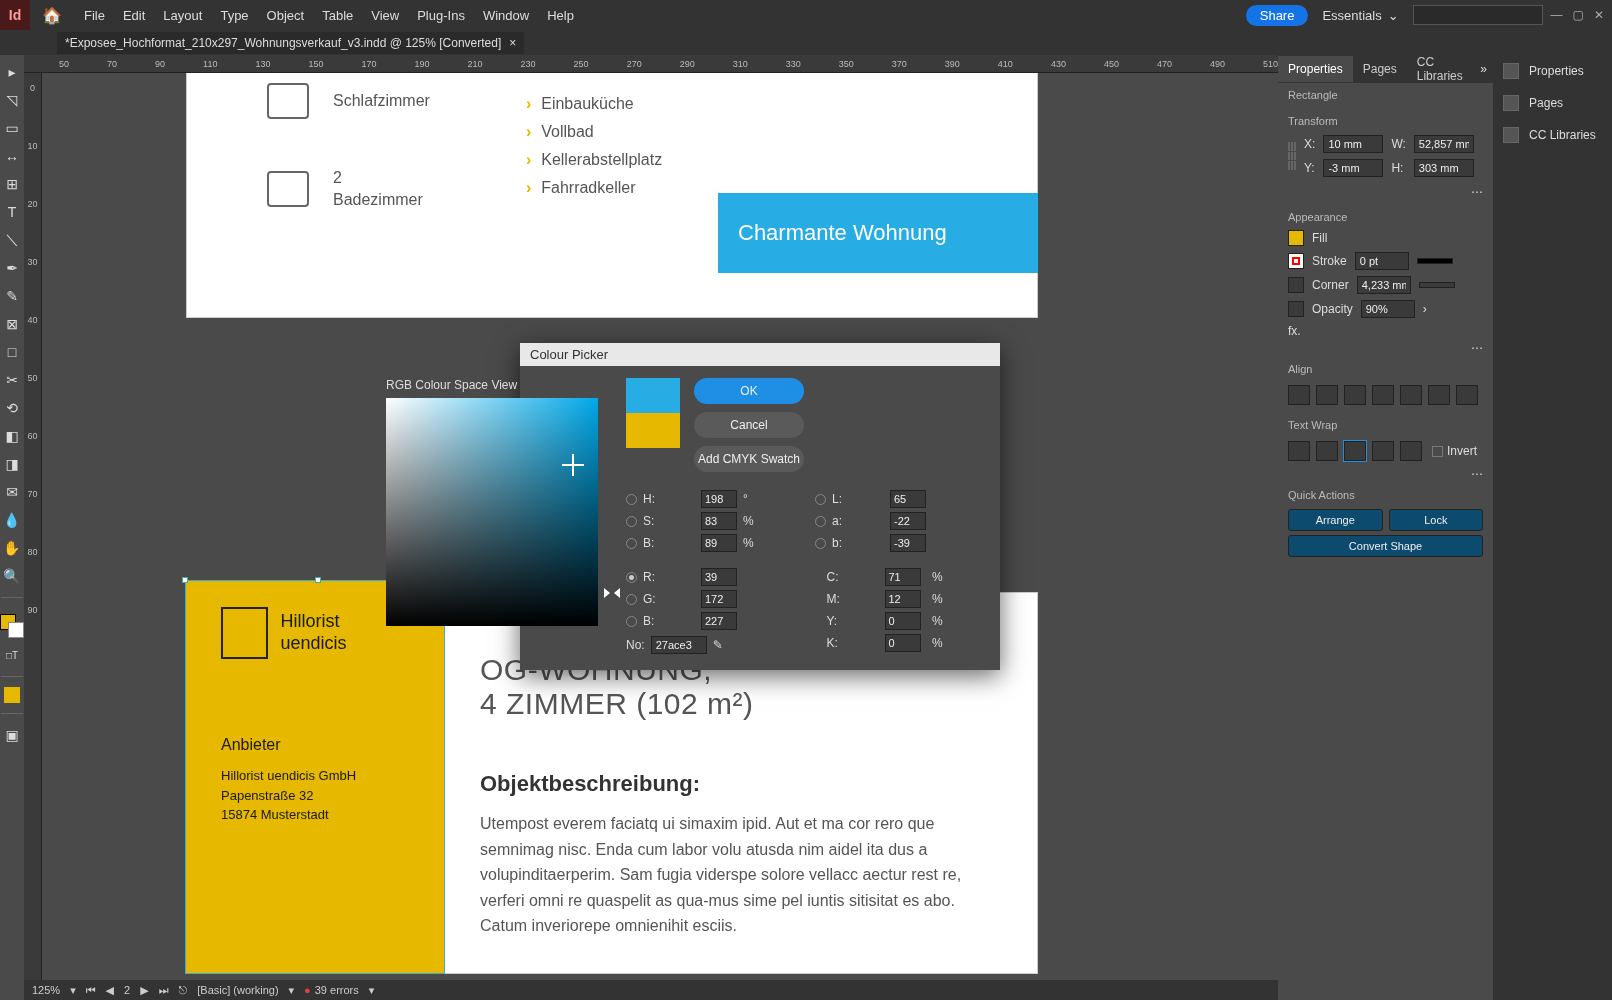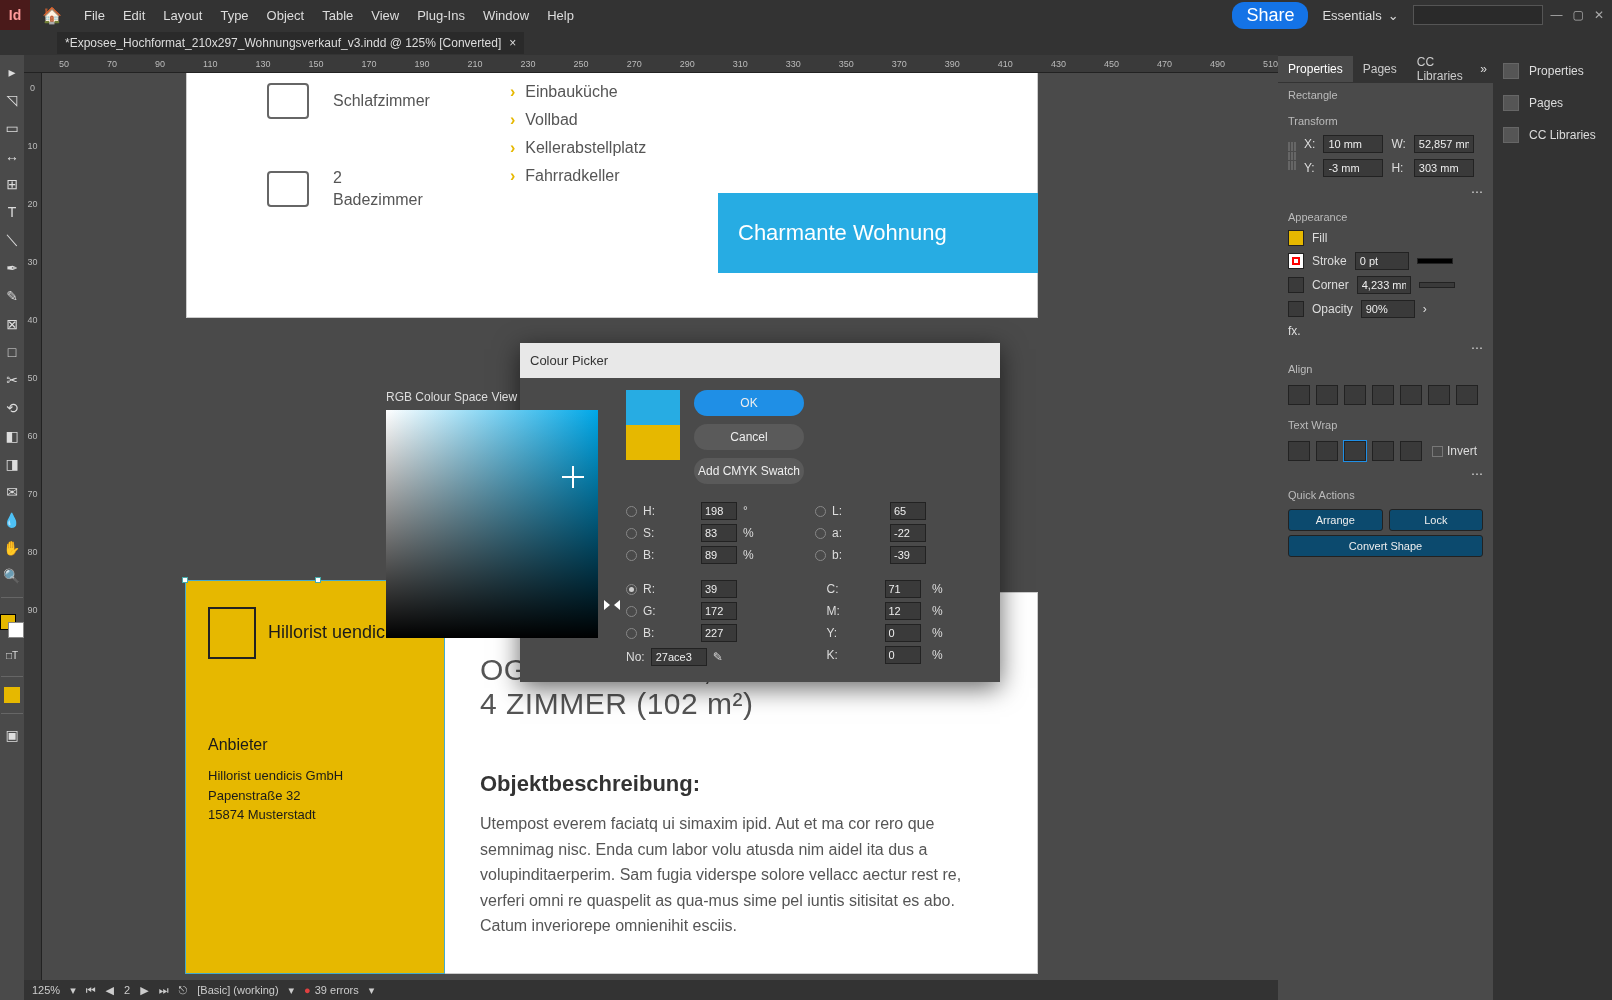--- a/index.html
+++ b/index.html
@@ -4,21 +4,21 @@
 <style>
 * { box-sizing: border-box; margin: 0; padding: 0; font-family: "Segoe UI", Tahoma, sans-serif; }
 body { background: #333; width: 1612px; height: 1000px; overflow: hidden; position: relative; }
 
 
 .titlebar { height: 30px; background: #333; display: flex; align-items: center; }
 .app-icon { width: 30px; height: 30px; background: #4a1a1a; color: #ff9a9a; display: flex; align-items: center; justify-content: center; font-size: 14px; font-weight: bold; }
 .home-icon { width: 28px; margin-left: 12px; color: #ccc; font-size: 16px; }
 .menubar { display: flex; gap: 18px; margin-left: 14px; color: #ddd; font-size: 13px; }
 .menubar span { cursor: default; }
-.share-btn { margin-left: auto; background: #1473e6; color: #fff; padding: 3px 14px; border-radius: 12px; font-size: 18px; }
+.share-btn { margin-left: auto; background: #1473e6; color: #fff; padding: 3px 14px; border-radius: 12px; font-size: 13px; }
 .workspace { color: #ddd; font-size: 13px; margin: 0 14px; display: flex; align-items: center; gap: 6px; }
 .search-box { width: 130px; height: 20px; background: #2a2a2a; border: 1px solid #555; margin-right: 8px; }
 .win-controls { display: flex; gap: 10px; margin-right: 8px; color: #aaa; font-size: 12px; }
 
 
 .doc-tabs { height: 25px; background: #333; display: flex; align-items: center; padding-left: 45px; }
 .doc-tab { background: #2a2a2a; color: #ddd; font-size: 12px; padding: 4px 8px; display: flex; align-items: center; gap: 8px; margin-left: 12px; }
 .doc-tab .close { font-size: 12px; }
 
 
@@ -37,41 +37,41 @@
 .ruler-h { height: 18px; background: #3a3a3a; color: #bbb; font-size: 9px; display: flex; align-items: center; padding-left: 35px; gap: 38px; border-bottom: 1px solid #222; }
 .canvas-wrap { flex: 1; display: flex; overflow: hidden; }
 .ruler-v { width: 18px; background: #3a3a3a; border-right: 1px solid #222; color: #bbb; font-size: 9px; display: flex; flex-direction: column; align-items: center; padding-top: 10px; gap: 48px; }
 .stage { flex: 1; background: #4a4a4a; position: relative; overflow: hidden; }
 
 
 .page { position: absolute; background: #fff; box-shadow: 0 0 0 1px #ccc; }
 .page-top { left: 145px; top: 0; width: 850px; height: 244px; padding: 10px 30px; }
 .page-bot { left: 145px; top: 520px; width: 850px; height: 380px; display: flex; }
 
-.row-top { display: flex; gap: 40px; color: #555; font-size: 16px; }
+.row-top { display: flex; gap: 56px; color: #555; font-size: 16px; align-items: center; }
 .iconlabel { display: flex; flex-direction: column; gap: 4px; }
 .feature-list { display: flex; flex-direction: column; gap: 10px; }
 .feature-list .item::before { content: "›"; color: #e6b800; margin-right: 10px; font-weight: bold; }
 .codes { margin-left: auto; display: flex; gap: 60px; color: #555; font-size: 15px; }
 
 .blue-banner { position: absolute; right: -1px; top: 120px; width: 320px; height: 80px; background: #27ace3; color: #fff; display: flex; align-items: center; padding-left: 20px; font-size: 22px; }
 
-.gold-box { width: 258px; background: #e6b800; padding: 26px 22px; color: #1a1a1a; position: relative; margin-left: -1px; margin-top: -12px;}
+.gold-box { width: 258px; background: #e6b800; padding: 26px 35px; color: #1a1a1a; position: relative; margin-left: -1px; margin-top: -12px;}
 .gold-box h3 { font-weight: 400; font-size: 16px; margin-top: 77px; margin-bottom: 12px; }
 .gold-box .line { font-size: 13px; line-height: 1.5; }
 .sel-handle { position: absolute; width: 6px; height: 6px; background: #fff; border: 1px solid #4aa; }
 
 .text-body { flex: 1; padding: 60px 36px 0; color: #444; }
 .text-body h1 { font-size: 30px; font-weight: 400; color: #555; letter-spacing: .5px; }
 .text-body h2 { font-size: 22px; font-weight: 600; margin-top: 50px; color: #333; }
 .text-body p { font-size: 16px; line-height: 1.6; margin-top: 14px; color: #555; }
 
 
 .picker { position: absolute; left: 478px; top: 270px; width: 480px; background: #4a4a4a; box-shadow: 0 6px 24px rgba(0,0,0,0.6); color: #ddd; font-size: 12px; }
-.picker .hdr { background: #e8e8e8; color: #333; padding: 10px 10px; font-size: 13px; }
+.picker .hdr { background: #e8e8e8; color: #333; padding: 4px 10px; font-size: 13px; }
 .picker .body { padding: 12px 16px 16px; display: flex; gap: 14px; justify-content: flex-end; }
 .picker .field-area { width: 212px; }
 .sv-box { width: 212px; height: 228px; position: relative; margin-top: 6px;
   background:
     linear-gradient(to top, #000, transparent),
     linear-gradient(to right, #fff, #00a8e8);
 }
 .sv-cursor { position: absolute; left: 180px; top: 60px; width: 14px; height: 14px; }
 .sv-cursor::before,.sv-cursor::after{content:"";position:absolute;background:#fff;}
 .sv-cursor::before{left:6px;top:-4px;width:2px;height:22px;}

